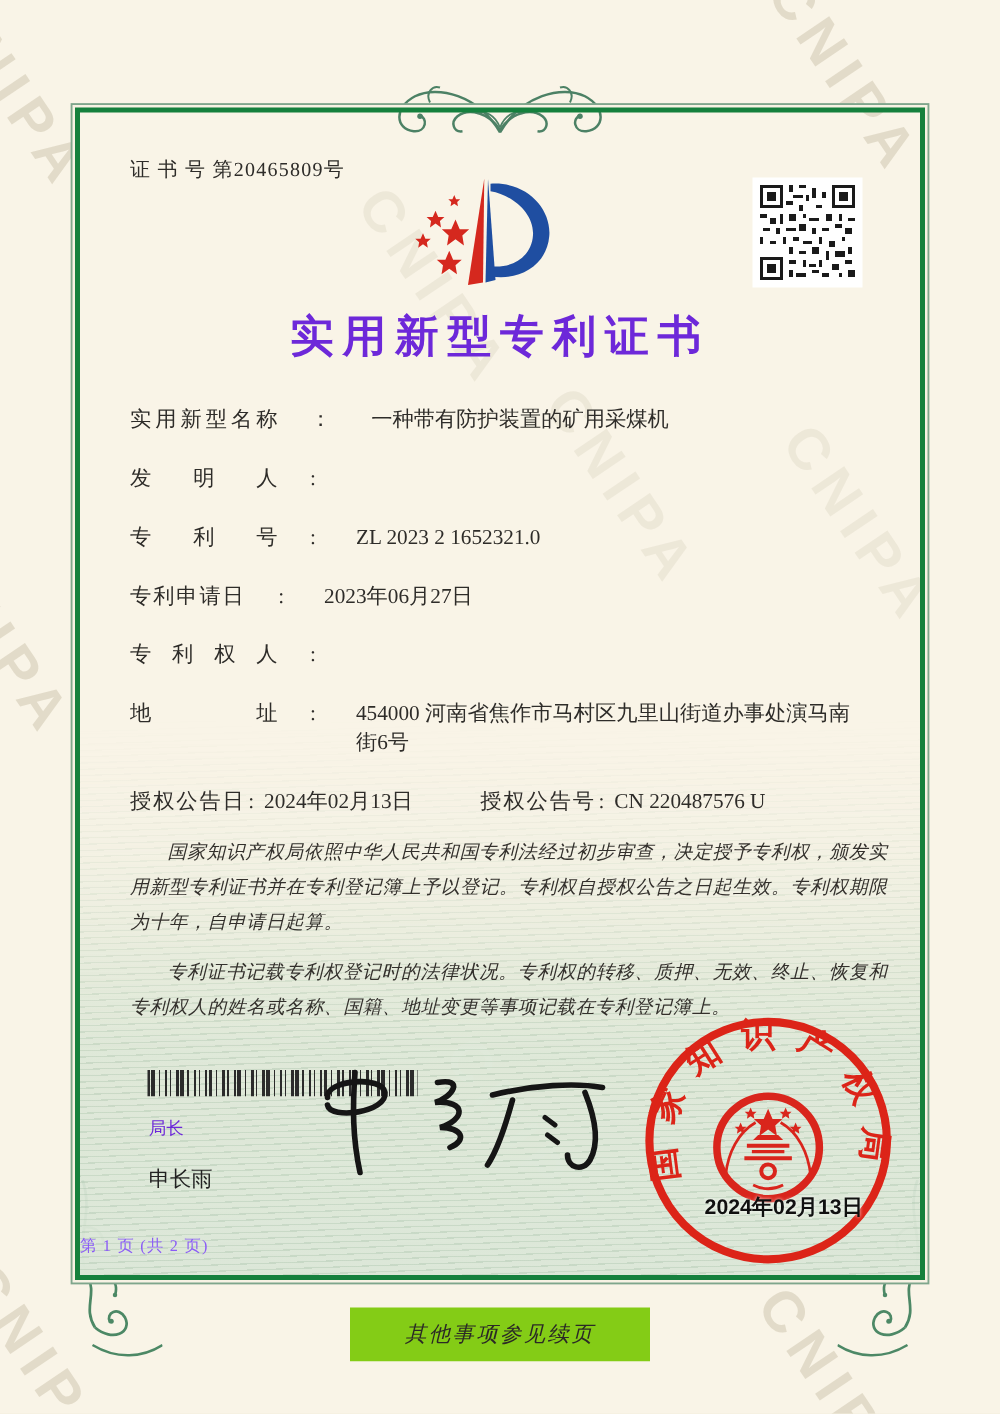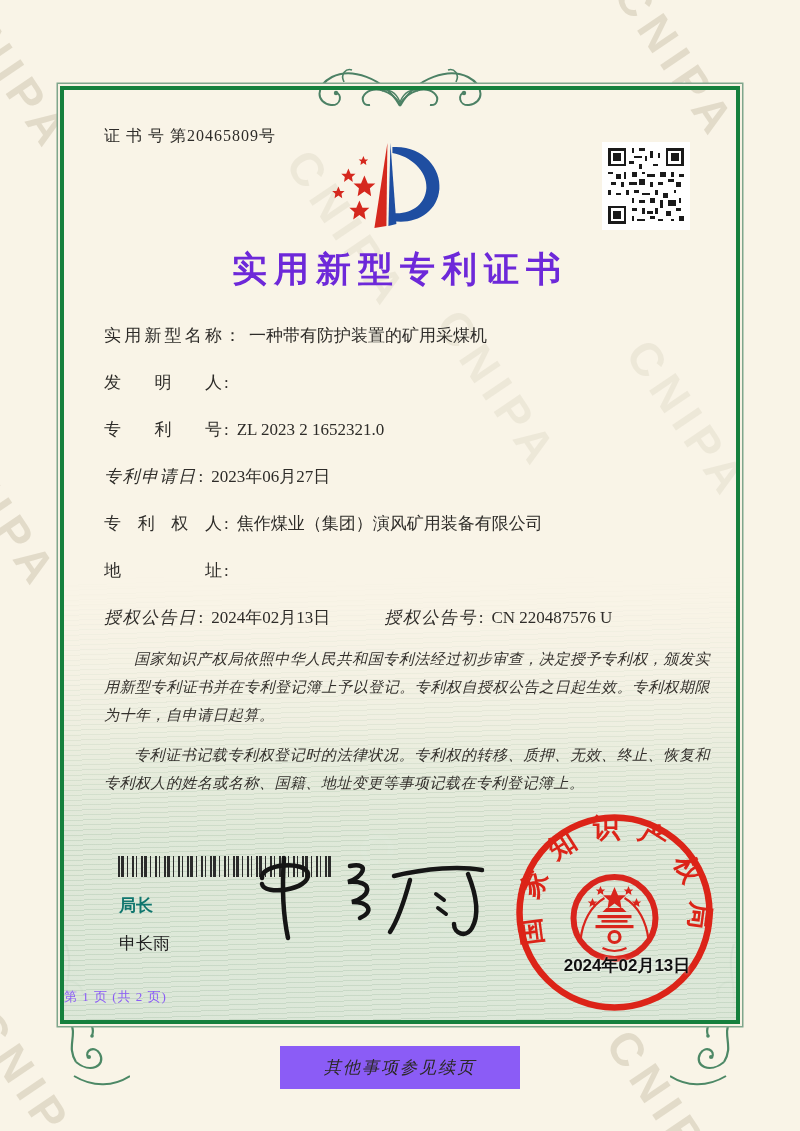--- a/index.html
+++ b/index.html
@@ -31,55 +31,55 @@
 
   
   .cert-no{position:absolute;left:40px;top:36px;font-size:16px;letter-spacing:1px;}
   .logo{position:absolute;left:50%;top:40px;transform:translateX(-56%);}
   .qr{position:absolute;right:46px;top:52px;background:#fff;padding:6px;line-height:0;}
   .title{position:absolute;left:0;right:0;top:156px;text-align:center;
          font-size:35px;font-weight:bold;letter-spacing:7px;color:#6d28d9;}
 
   
   .fields{position:absolute;left:40px;right:26px;top:234px;font-size:17px;line-height:23px;}
-  .frow{display:flex;margin-bottom:24px;align-items:flex-start;}
+  .frow{display:flex;margin-bottom:24px;align-items:flex-start;gap:24px;}
   .flabel{display:inline-block;width:118px;text-align:justify;text-align-last:justify;flex:none;}
-  .flabel.compact{width:auto;letter-spacing:1.5px;font-style:italic;}
+  .flabel.compact{width:auto;letter-spacing:1.5px;}
   .colon{flex:none;margin:0 2px 0 2px;}
   .fvalue{white-space:pre-line;margin-left:6px;}
   .grant-row{display:flex;margin-bottom:14px;margin-top:24px;}
   .grant-group{display:flex;}
   .grant-group + .grant-group{margin-left:54px;}
 
   .paras{margin-top:16px;}
   .paras p{margin:12px 0 10px 0;font-size:15px;line-height:28px;text-indent:2em;
            font-style:italic;letter-spacing:0.5px;text-align:justify;color:#33302c;}
 
   
   .barcode{position:absolute;left:54px;top:766px;width:216px;height:21px;
       background:repeating-linear-gradient(90deg,
         #2b2b2b 0 2px,transparent 2px 3px,#2b2b2b 3px 6px,transparent 6px 9px,
         #2b2b2b 9px 10px,transparent 10px 14px,#2b2b2b 14px 16px,transparent 16px 18px,
         #2b2b2b 18px 19px,transparent 19px 23px);}
-  .director-title{position:absolute;left:55px;top:804px;font-size:17px;
-      font-family:"Liberation Sans","DejaVu Sans",sans-serif;color:#0f766e;font-weight:bold;}
+  .director-title{position:absolute;left:55px;top:804px;font-size:14px;
+      font-family:"Liberation Sans","DejaVu Sans",sans-serif;color:#6d28d9;}
   .director-name{position:absolute;left:55px;top:842px;font-size:17px;
       font-family:Liberation Mono, monospace;color:#222;}
   .signature{position:absolute;left:168px;top:758px;}
 
   .seal{position:absolute;left:448px;top:720px;width:205px;height:205px;}
   .seal-date{position:absolute;left:468px;top:864px;width:190px;text-align:center;
       font-family:"Liberation Sans","DejaVu Sans",sans-serif;font-weight:bold;
       font-size:17px;color:#101010;text-shadow:0 0 3px rgba(255,255,255,0.9);}
 
   .page-num{position:absolute;left:0;right:0;bottom:14px;text-align:left;
       font-size:13px;color:#8b5cf6;letter-spacing:1px;}
 
   .cont-note{position:absolute;left:50%;top:1046px;transform:translateX(-50%);
-      background:#8b5cf6;padding:10px 44px;font-size:17px;font-style:italic;
+      background:#84cc16;padding:10px 44px;font-size:17px;font-style:italic;
       letter-spacing:2px;color:#2b2926;}
 </style>
 </head>
 <body>
 
 <div class="page">
 
   <div class="wm" style="left:-18px;top:-18px;">CNIPA</div>
   <div class="wm" style="left:648px;top:-30px;">CNIPA</div>
   <div class="wm light" style="left:320px;top:140px;">CNIPA</div>
@@ -238,25 +238,26 @@
         <span class="fvalue">ZL 2023 2 1652321.0</span>
       </div>
       <div class="frow">
         <span class="flabel compact">专利申请日</span>
         <span class="colon">:</span>
         <span class="fvalue">2023年06月27日</span>
       </div>
       <div class="frow">
         <span class="flabel">专利权人</span>
         <span class="colon">:</span>
-        <span class="fvalue">焦作煤业（集团）演风矿用装备有限公司</span>
       </div>
       <div class="frow">
         <span class="flabel">地址</span>
         <span class="colon">:</span>
+        <span class="fvalue">454000 河南省焦作市马村区九里山街道办事处演马南
+街6号</span>
       </div>
       <div class="grant-row">
         <div class="grant-group">
           <span class="flabel compact">授权公告日</span>
           <span class="colon">:</span>
           <span class="fvalue">2024年02月13日</span>
         </div>
         <div class="grant-group">
           <span class="flabel compact">授权公告号</span>
           <span class="colon">:</span>

